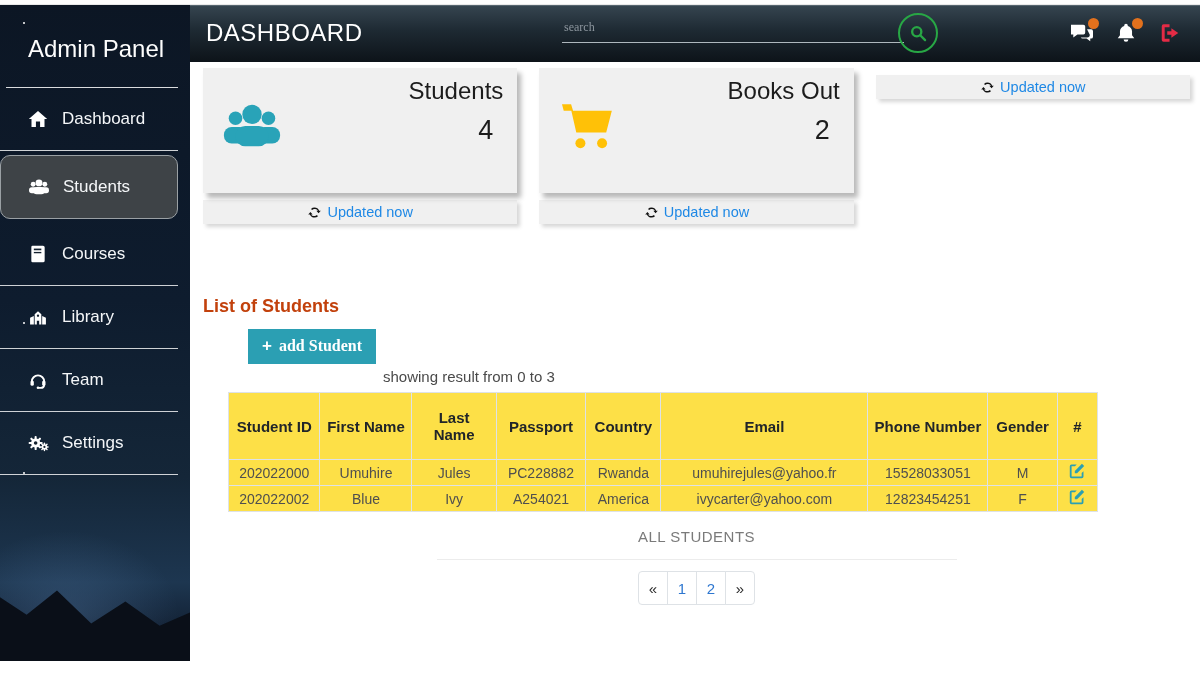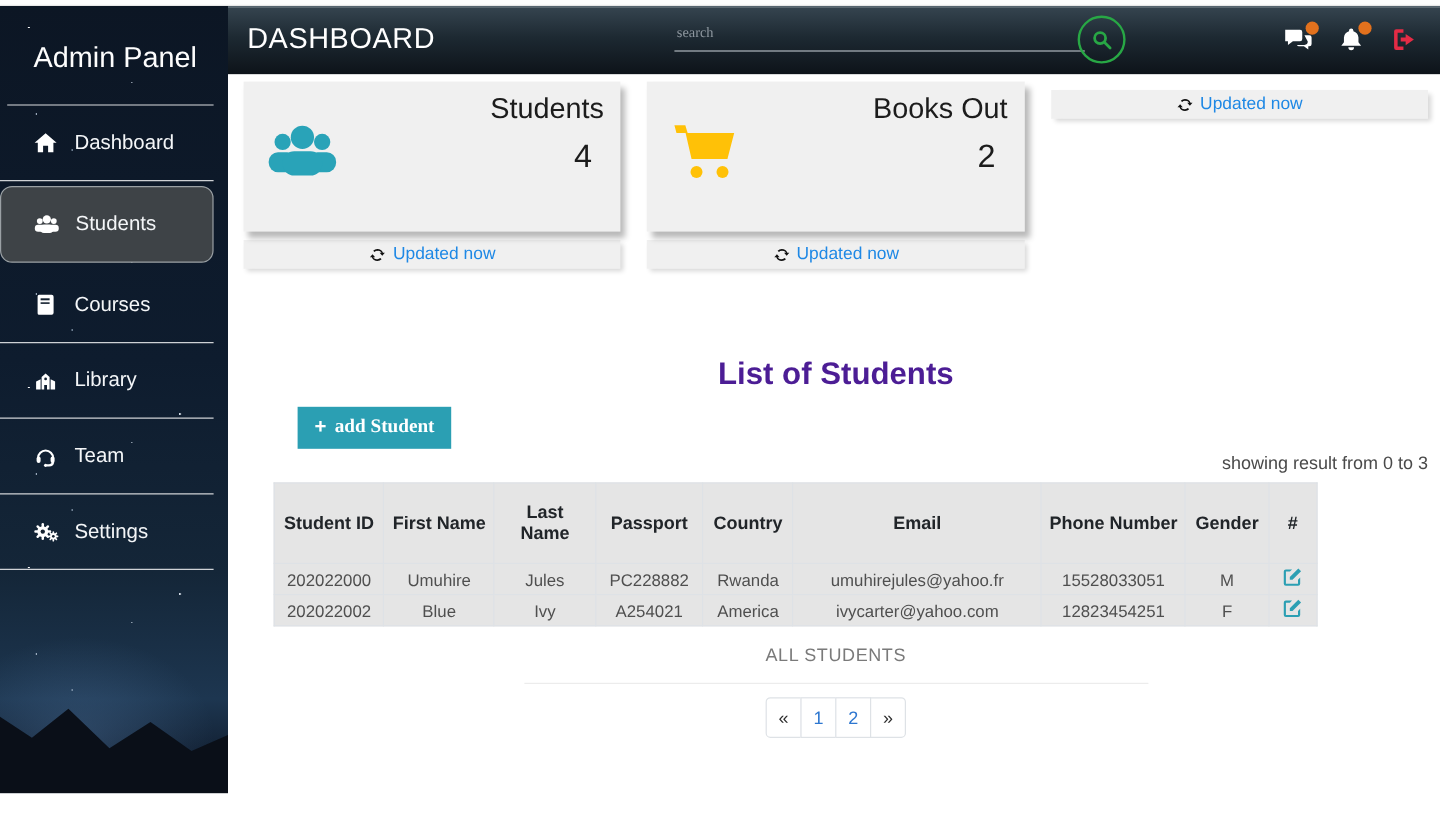--- a/index.html
+++ b/index.html
@@ -56,28 +56,28 @@
   .card { position:relative; height:125px; background:#f0f0f0; box-shadow:4px 5px 5px rgba(0,0,0,.28); }
   .card-icon { position:absolute; left:18px; top:32px; }
   .card-icon svg { width:62px; height:52px; }
   .card-title { position:absolute; right:14px; top:9px; font-size:24px; color:#1c1c1c; }
   .card-value { position:absolute; right:24px; top:47px; font-size:27px; color:#1c1c1c; }
   .card-footer { margin-top:7px; height:24px; background:#f0f0f0; box-shadow:3px 3px 4px rgba(0,0,0,.16);
                  display:flex; align-items:center; justify-content:center; gap:5px;
                  font-size:14.5px; color:#1e88e5; cursor:pointer; }
   .card-footer svg { width:15px; height:15px; }
 
-  .list-heading { margin-top:72px; text-align:center; font-size:26px; color:#4c1d95; }
+  .list-heading { margin-top:72px; text-align:left; font-size:18px; color:#c2410c; }
   .add-btn { margin:12px 0 0 45px; display:inline-flex; align-items:center; gap:7px;
              background:#2b9fb3; color:#fff; border:none; padding:7px 14px 8px;
              font-family:"Liberation Serif", serif; font-weight:bold; font-size:16px; cursor:pointer; }
   .add-plus { font-family:"Liberation Sans", sans-serif; font-weight:bold; font-size:17px; }
-  .showing { text-align:right; padding-left:180px; margin-top:4px; font-size:15px; color:#4a4a4a; }
-
-  table.students { margin:7px 0 0 25px; width:870px; border-collapse:collapse; background:#e5e5e5; }
+  .showing { text-align:left; padding-left:180px; margin-top:4px; font-size:15px; color:#4a4a4a; }
+
+  table.students { margin:7px 0 0 25px; width:870px; border-collapse:collapse; background:#fde047; }
   .students th, .students td { border:1px solid #dee2e6; text-align:center; }
   .students th { font-size:15px; color:#212529; padding:16px 6px; font-weight:bold; }
   .students td { font-size:14px; color:#4f4f4f; padding:2px 6px;margin-top:22px; }
   .edit-btn { background:none; border:none; cursor:pointer; }
   .edit-btn svg { width:18px; height:18px; }
 
   .all-students { margin-top:16px; text-align:center; font-size:15px; color:#7a7a7a; letter-spacing:.5px; }
   .foot-divider { border:none; border-top:1px solid #ececec; width:520px; margin:14px auto 0; }
   .pagination { margin-top:11px; display:flex; justify-content:center; }
   .page-item { min-width:30px; height:34px; display:flex; align-items:center; justify-content:center;

